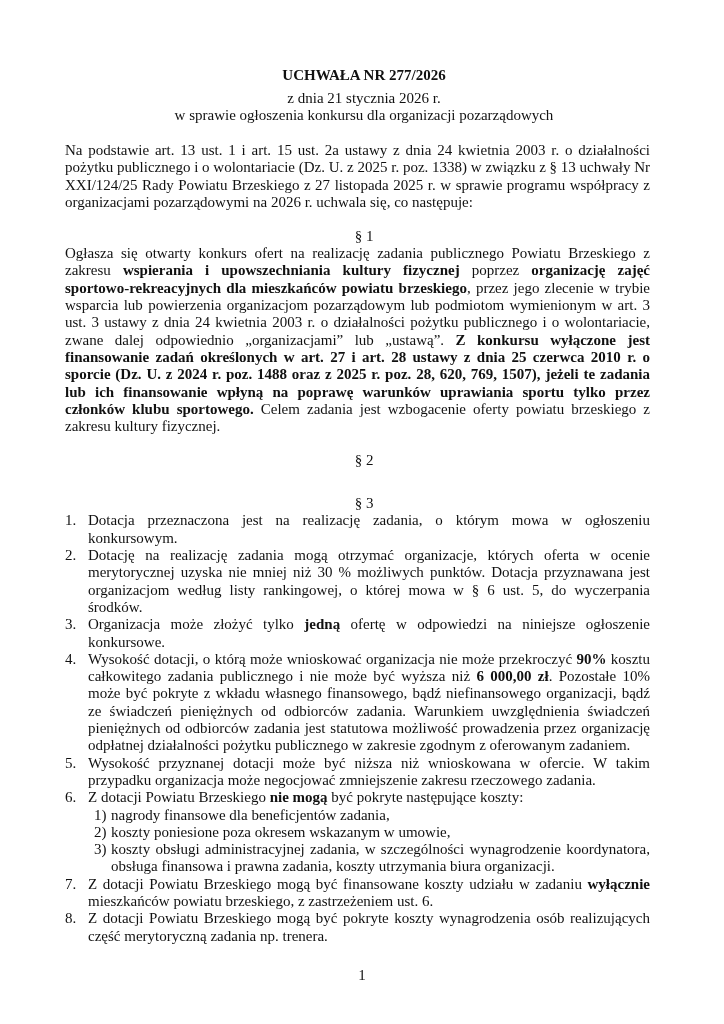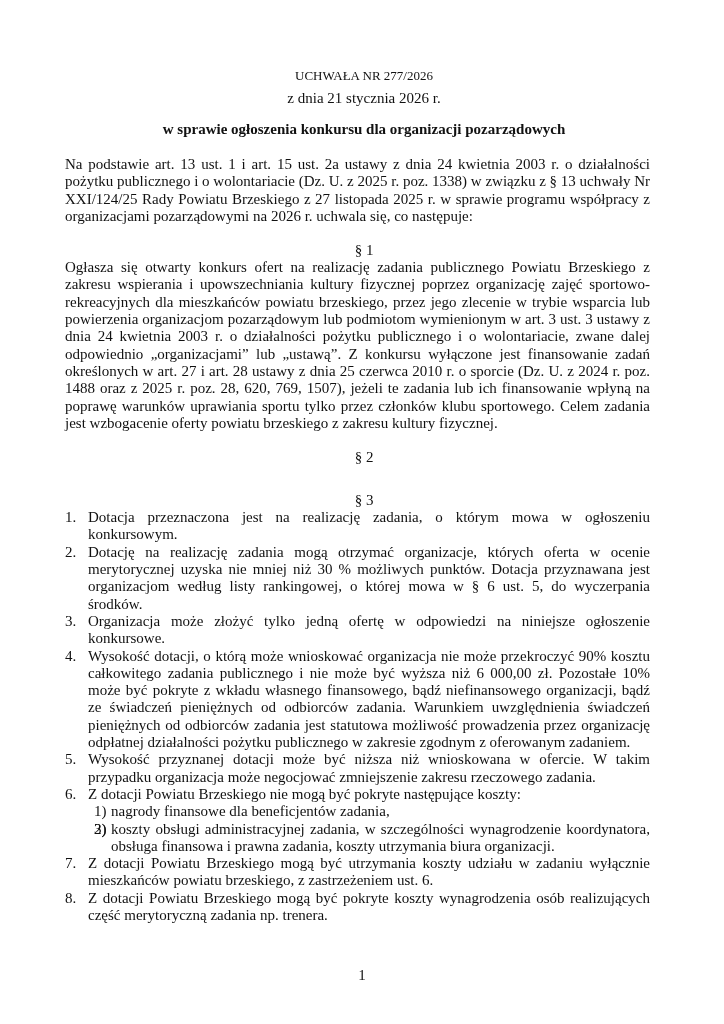--- a/index.html
+++ b/index.html
@@ -1,23 +1,23 @@
 <!DOCTYPE html>
 <html><head>
   <meta charset="utf-8">
   <style>
     html, body { margin: 0; padding: 0; background: #ffffff; }
     body { width: 724px; height: 1024px; position: relative; overflow: hidden;
       font-family: "Liberation Serif", "DejaVu Serif", serif; color: #111; font-size: 15px; }
     .page { position: absolute; left: 78px; top: 67px; width: 572px; }
     .center { text-align: center; }
-    .b { font-weight: normal; }
-    .h1 { font-weight: normal; font-size: 13px; line-height: 17px; }
+    .b { font-weight: bold; }
+    .h1 { font-weight: bold; font-size: 15px; line-height: 17px; }
     .date { margin-top: 6px; line-height: 17px; }
-    .subj { font-weight: bold; line-height: 17px; margin-top: 14px; }
+    .subj { font-weight: normal; line-height: 17px; }
     .subj2 { font-weight: bold; line-height: 17px; margin-left: -20px; margin-right: -22px; white-space: nowrap; }
     p { margin: 0; text-align: justify; line-height: 17.3px; }
     .intro { margin-top: 18px; margin-left: -13px; }
     .para-mark { text-align: center; line-height: 17px; margin-top: 17px; }
     .sec1 { margin-left: -13px; }
     ol.main { list-style: none; margin: 0; padding: 0; margin-left: -13px; }
     ol.main > li { position: relative; padding-left: 23px; text-align: justify; line-height: 17.3px; }
     ol.main > li > .num { position: absolute; left: 0; top: 0; }
     ol.sub { list-style: none; margin: 0; padding: 0; }
     ol.sub > li { position: relative; padding-left: 23px; text-align: justify; line-height: 17.3px; }
@@ -42,23 +42,23 @@
   <div class="para-mark" style="margin-top:26px">§ 3</div>
   <ol class="main">
     <li><span class="num">1.</span><span>Dotacja przeznaczona jest na realizację zadania, o którym mowa w ogłoszeniu konkursowym.</span></li>
     <li><span class="num">2.</span><span>Dotację na realizację zadania mogą otrzymać organizacje, których oferta w ocenie merytorycznej uzyska nie mniej niż 30 % możliwych punktów. Dotacja przyznawana jest organizacjom według listy rankingowej, o której mowa w § 6 ust. 5, do wyczerpania środków.</span></li>
     <li><span class="num">3.</span><span>Organizacja może złożyć tylko </span><span class="b">jedną</span><span> ofertę w odpowiedzi na niniejsze ogłoszenie konkursowe.</span></li>
     <li><span class="num">4.</span><span>Wysokość dotacji, o którą może wnioskować organizacja nie może przekroczyć </span><span class="b">90%</span><span> kosztu całkowitego zadania publicznego i nie może być wyższa niż </span><span class="b">6 000,00 zł</span><span>. Pozostałe 10% może być pokryte z wkładu własnego finansowego, bądź niefinansowego organizacji, bądź ze świadczeń pieniężnych od odbiorców zadania. Warunkiem uwzględnienia świadczeń pieniężnych od odbiorców zadania jest statutowa możliwość prowadzenia przez organizację odpłatnej działalności pożytku publicznego w zakresie zgodnym z oferowanym zadaniem.</span></li>
     <li><span class="num">5.</span><span>Wysokość przyznanej dotacji może być niższa niż wnioskowana w ofercie. W takim przypadku organizacja może negocjować zmniejszenie zakresu rzeczowego zadania.</span></li>
     <li><span class="num">6.</span><span>Z dotacji Powiatu Brzeskiego </span><span class="b">nie mogą</span><span> być pokryte następujące koszty:</span>
       <ol class="sub">
         <li><span class="num">1)</span><span>nagrody finansowe dla beneficjentów zadania,</span></li>
-        <li><span class="num">2)</span></li>
+        <li><span class="num">2)</span><span>koszty poniesione poza okresem wskazanym w umowie,</span></li>
         <li><span class="num">3)</span><span>koszty obsługi administracyjnej zadania, w szczególności wynagrodzenie koordynatora, obsługa finansowa i prawna zadania, koszty utrzymania biura organizacji.</span></li>
       </ol>
     </li>
-    <li><span class="num">7.</span><span>Z dotacji Powiatu Brzeskiego mogą być utrzymania koszty udziału w zadaniu </span><span class="b">wyłącznie</span><span> mieszkańców powiatu brzeskiego, z zastrzeżeniem ust. 6.</span></li>
+    <li><span class="num">7.</span><span>Z dotacji Powiatu Brzeskiego mogą być finansowane koszty udziału w zadaniu </span><span class="b">wyłącznie</span><span> mieszkańców powiatu brzeskiego, z zastrzeżeniem ust. 6.</span></li>
     <li><span class="num">8.</span><span>Z dotacji Powiatu Brzeskiego mogą być pokryte koszty wynagrodzenia osób realizujących część merytoryczną zadania np. trenera.</span></li>
 
   </ol>
 </div>
 
 <div class="pagenum">1</div>
 
 </body></html>

